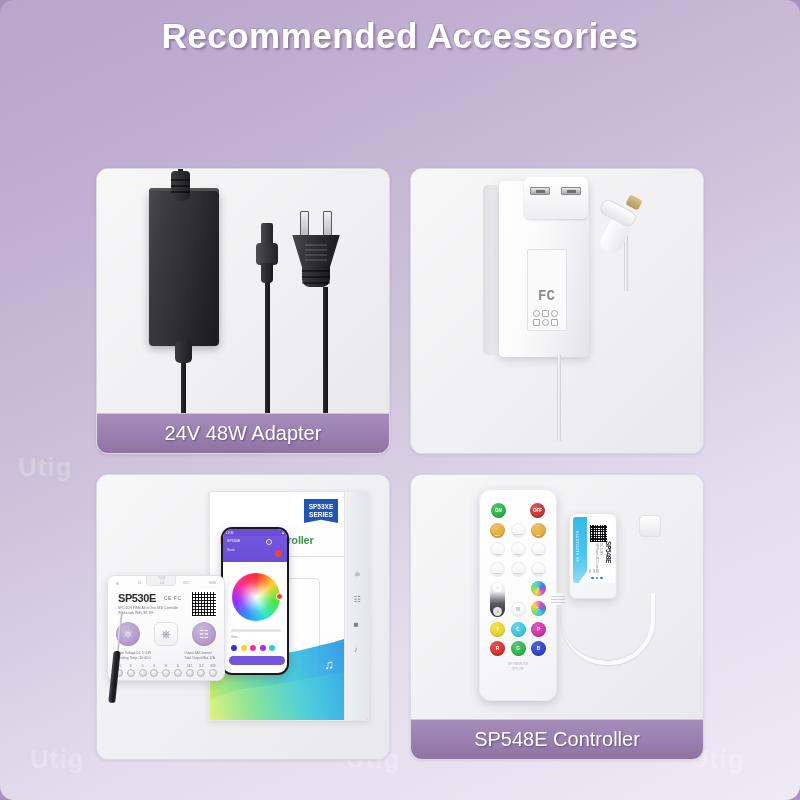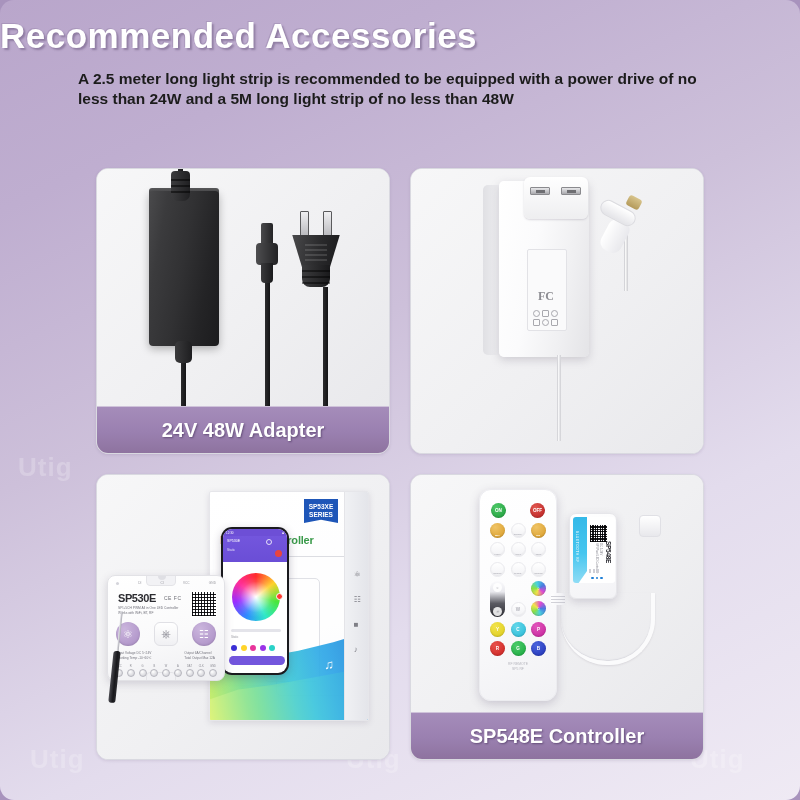--- a/index.html
+++ b/index.html
@@ -18,21 +18,21 @@
   }
   
   .wm {
     position: absolute;
     color: rgba(255,255,255,0.22);
     font-size: 26px; font-weight: bold; letter-spacing: 1px;
     pointer-events: none; user-select: none;
   }
 
   
-  .header { position: relative; padding-top: 16px; text-align: left; z-index: 5; }
+  .header { position: relative; padding-top: 16px; text-align: center; z-index: 5; }
   .title {
     font-size: 35px; font-weight: bold; color: #ffffff;
     letter-spacing: 0.5px;
     text-shadow: 2px 2px 2px rgba(90,70,110,0.45), -1px -1px 0 rgba(120,100,140,0.25);
   }
   .subtitle {
     margin-top: 12px;
     font-size: 21px; font-weight: bold; color: #ffffff;
     text-shadow: 1.5px 1.5px 2px rgba(90,70,110,0.5);
   }
@@ -63,24 +63,24 @@
     box-shadow: 0 1px 3px rgba(90,70,110,0.14);
     display: flex; flex-direction: column;
   }
   .card-art {
     position: relative;
     flex: 1;
     background: linear-gradient(135deg, #f7f7f8 0%, #f0f0f2 55%, #e9e9ec 100%);
     overflow: hidden;
   }
   .card-label {
-    height: 47px;
+    height: 40px;
     background: linear-gradient(180deg, #a58cba 0%, #9a80b0 55%, #8e739f 100%);
     color: #ffffff;
-    font-size: 20px; font-weight: bold;
+    font-size: 20px; font-weight: normal;
     display: flex; align-items: center; justify-content: center;
     text-shadow: 1px 1px 2px rgba(60,40,80,0.55);
     border-top: 1px solid #cfc3da;
   }
 
   
   .brick-body {
     position: absolute; left: 52px; top: 22px;
     width: 70px; height: 155px;
     background: linear-gradient(100deg, #4a4a4c 0%, #3b3b3d 20%, #313133 48%, #242426 75%, #1c1c1e 100%);
@@ -218,22 +218,22 @@
     position: absolute; left: 1px; top: 10px;
     width: 60px;
     transform: rotate(-90deg); transform-origin: 0 0;
     font-size: 3.4px; color: #7e7e84; line-height: 1.5;
     white-space: nowrap;
     text-align: right;
   }
   .w-label-txt div { margin-left: -46px; }
   .w-fc {
     position: absolute; left: 10px; bottom: 26px;
-    font-size: 12px; font-weight: bold; color: #8c8c92;
-    font-family: Liberation Serif, serif;
+    font-size: 14px; font-weight: bold; color: #8c8c92;
+    font-family: Liberation Mono, monospace;
   }
   .w-marks {
     position: absolute; left: 5px; bottom: 4px; width: 32px;
     display: flex; flex-wrap: wrap; gap: 2px;
   }
   .w-marks i {
     width: 7px; height: 7px; border: 0.8px solid #a8a8ae; border-radius: 50%;
     display: block;
   }
   .w-marks i.sq { border-radius: 1px; }
@@ -622,21 +622,20 @@
 
   <div class="wm" style="left:18px; top:452px;">Utig</div>
   <div class="wm" style="left:30px; top:744px;">Utig</div>
   <div class="wm" style="left:314px; top:312px;">Utig</div>
   <div class="wm" style="left:628px; top:312px;">Utig</div>
   <div class="wm" style="left:346px; top:744px;">Utig</div>
   <div class="wm" style="left:690px; top:744px;">Utig</div>
 
   <div class="header">
     <div class="title">Recommended Accessories</div>
-    <div class="note">A 2.5 meter long light strip is recommended to be equipped with a power drive of no less than 24W and a 5M long light strip of no less than 48W</div>
   </div>
 
   <div class="grid">
 
     <div class="card">
       <div class="card-art">
         <div class="brick-in-cord"></div>
         <div class="brick-top-face"></div>
         <div class="brick-body"></div>
         <div class="brick-in-strain"></div>

